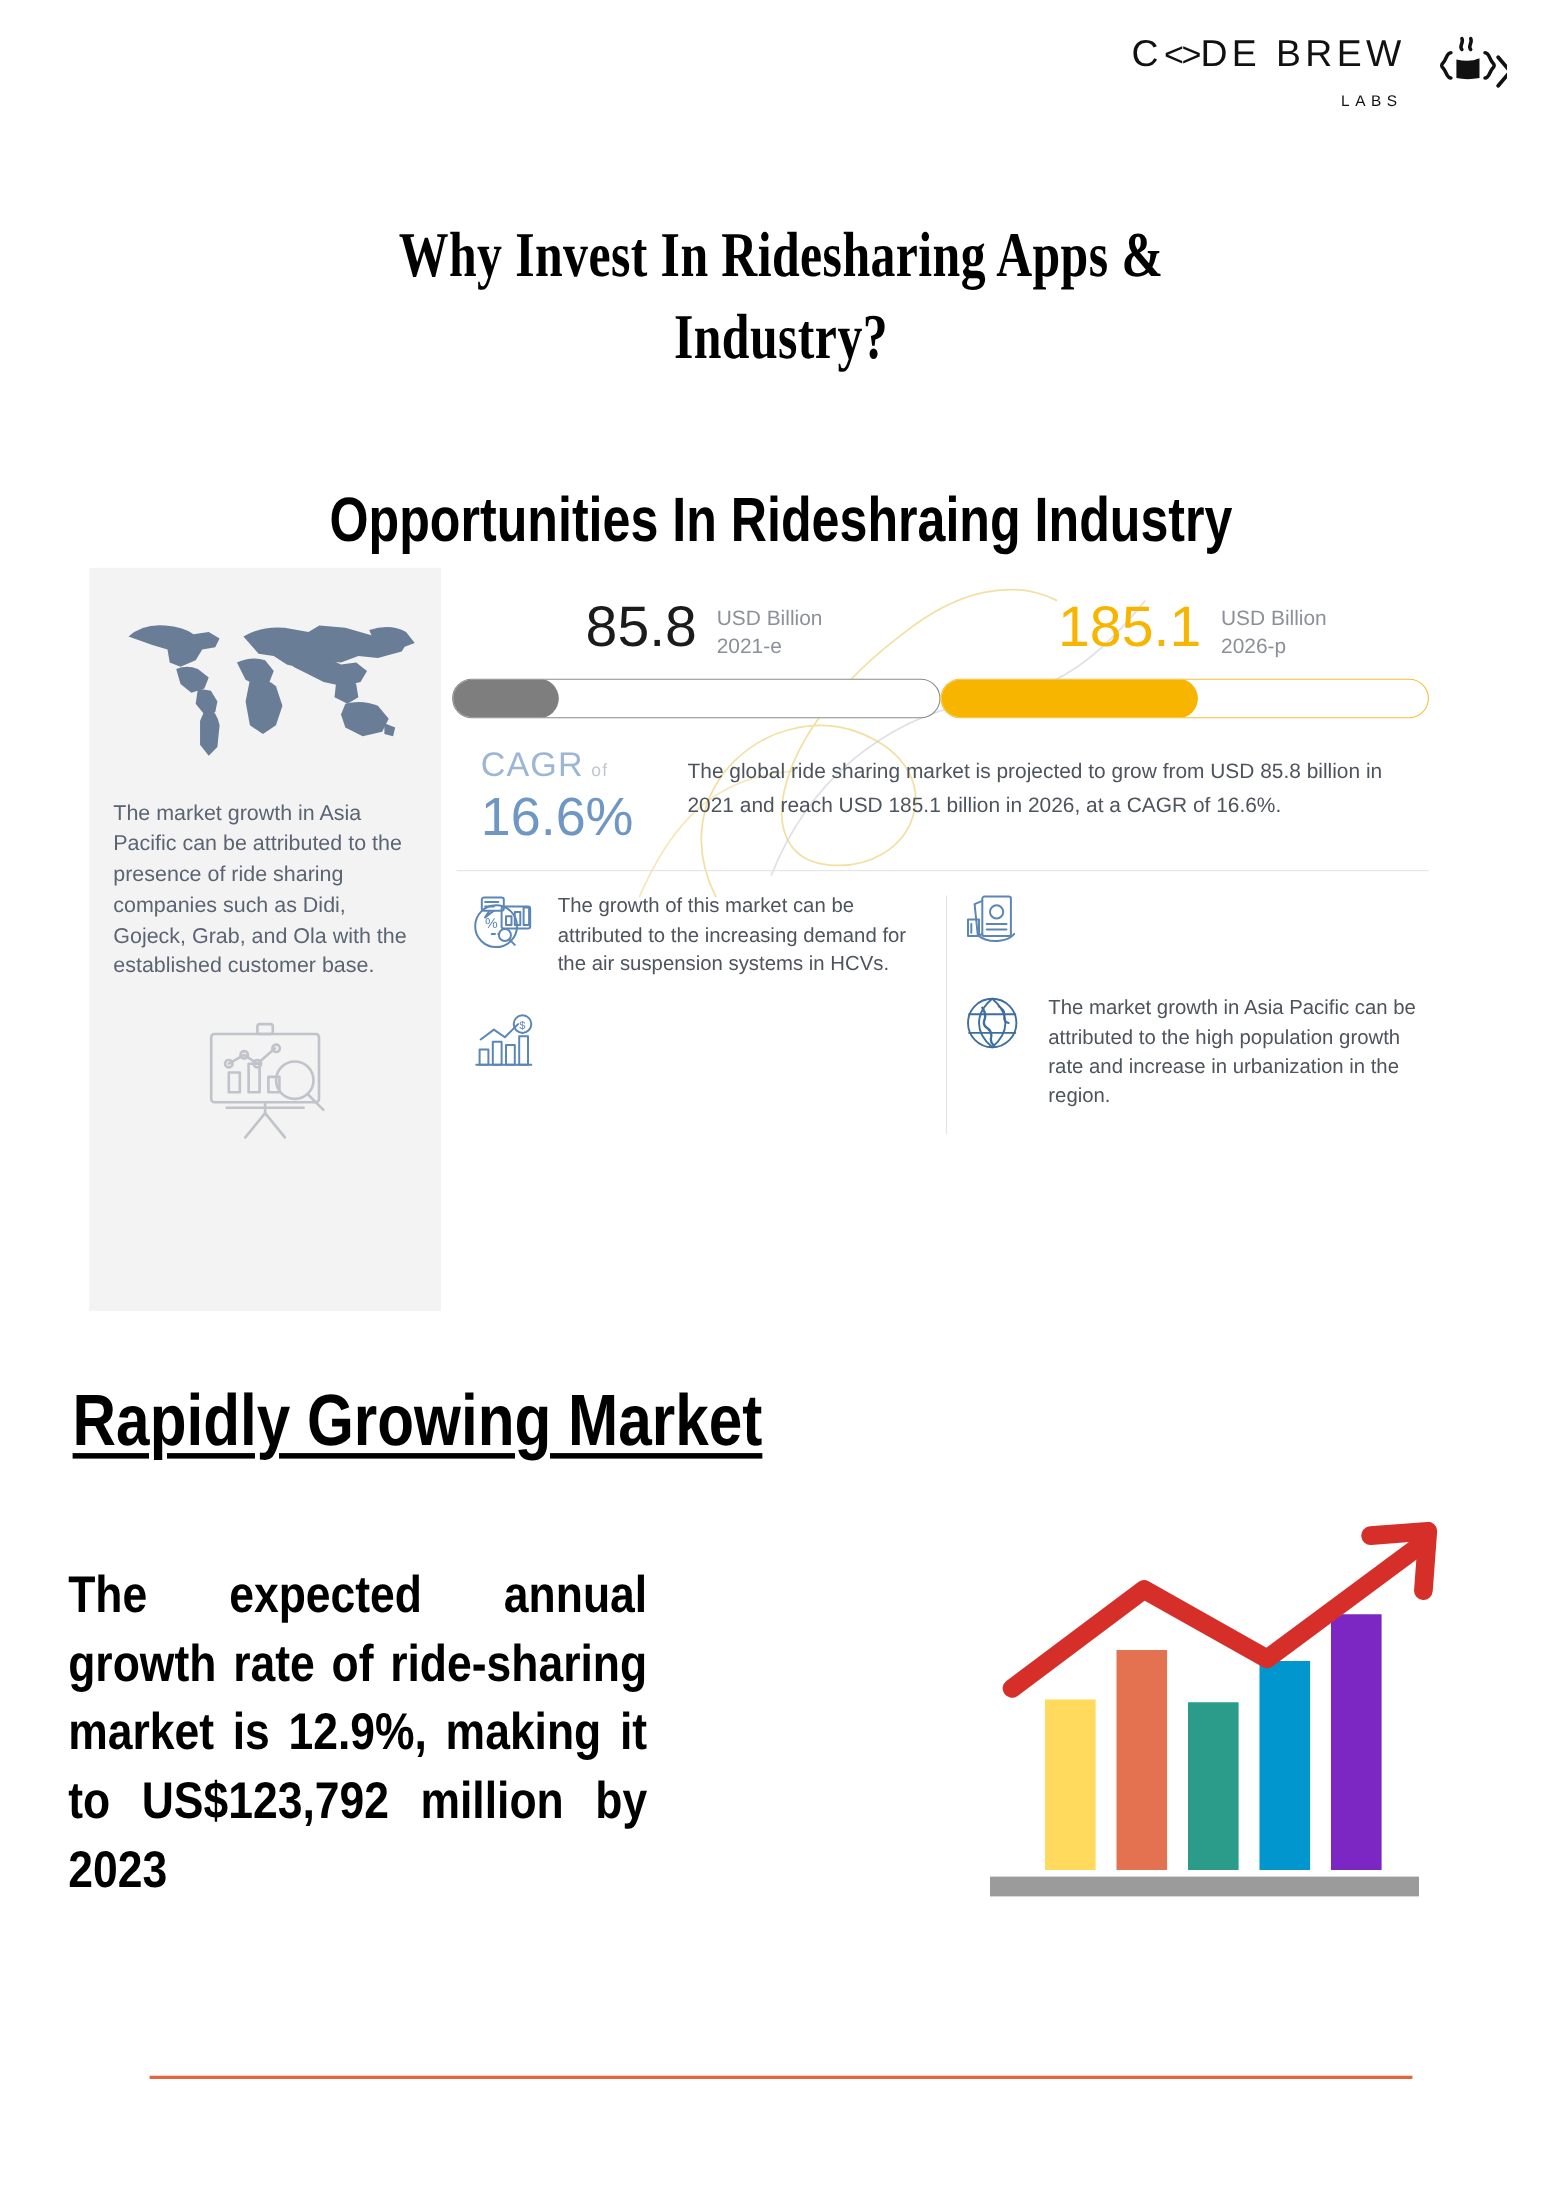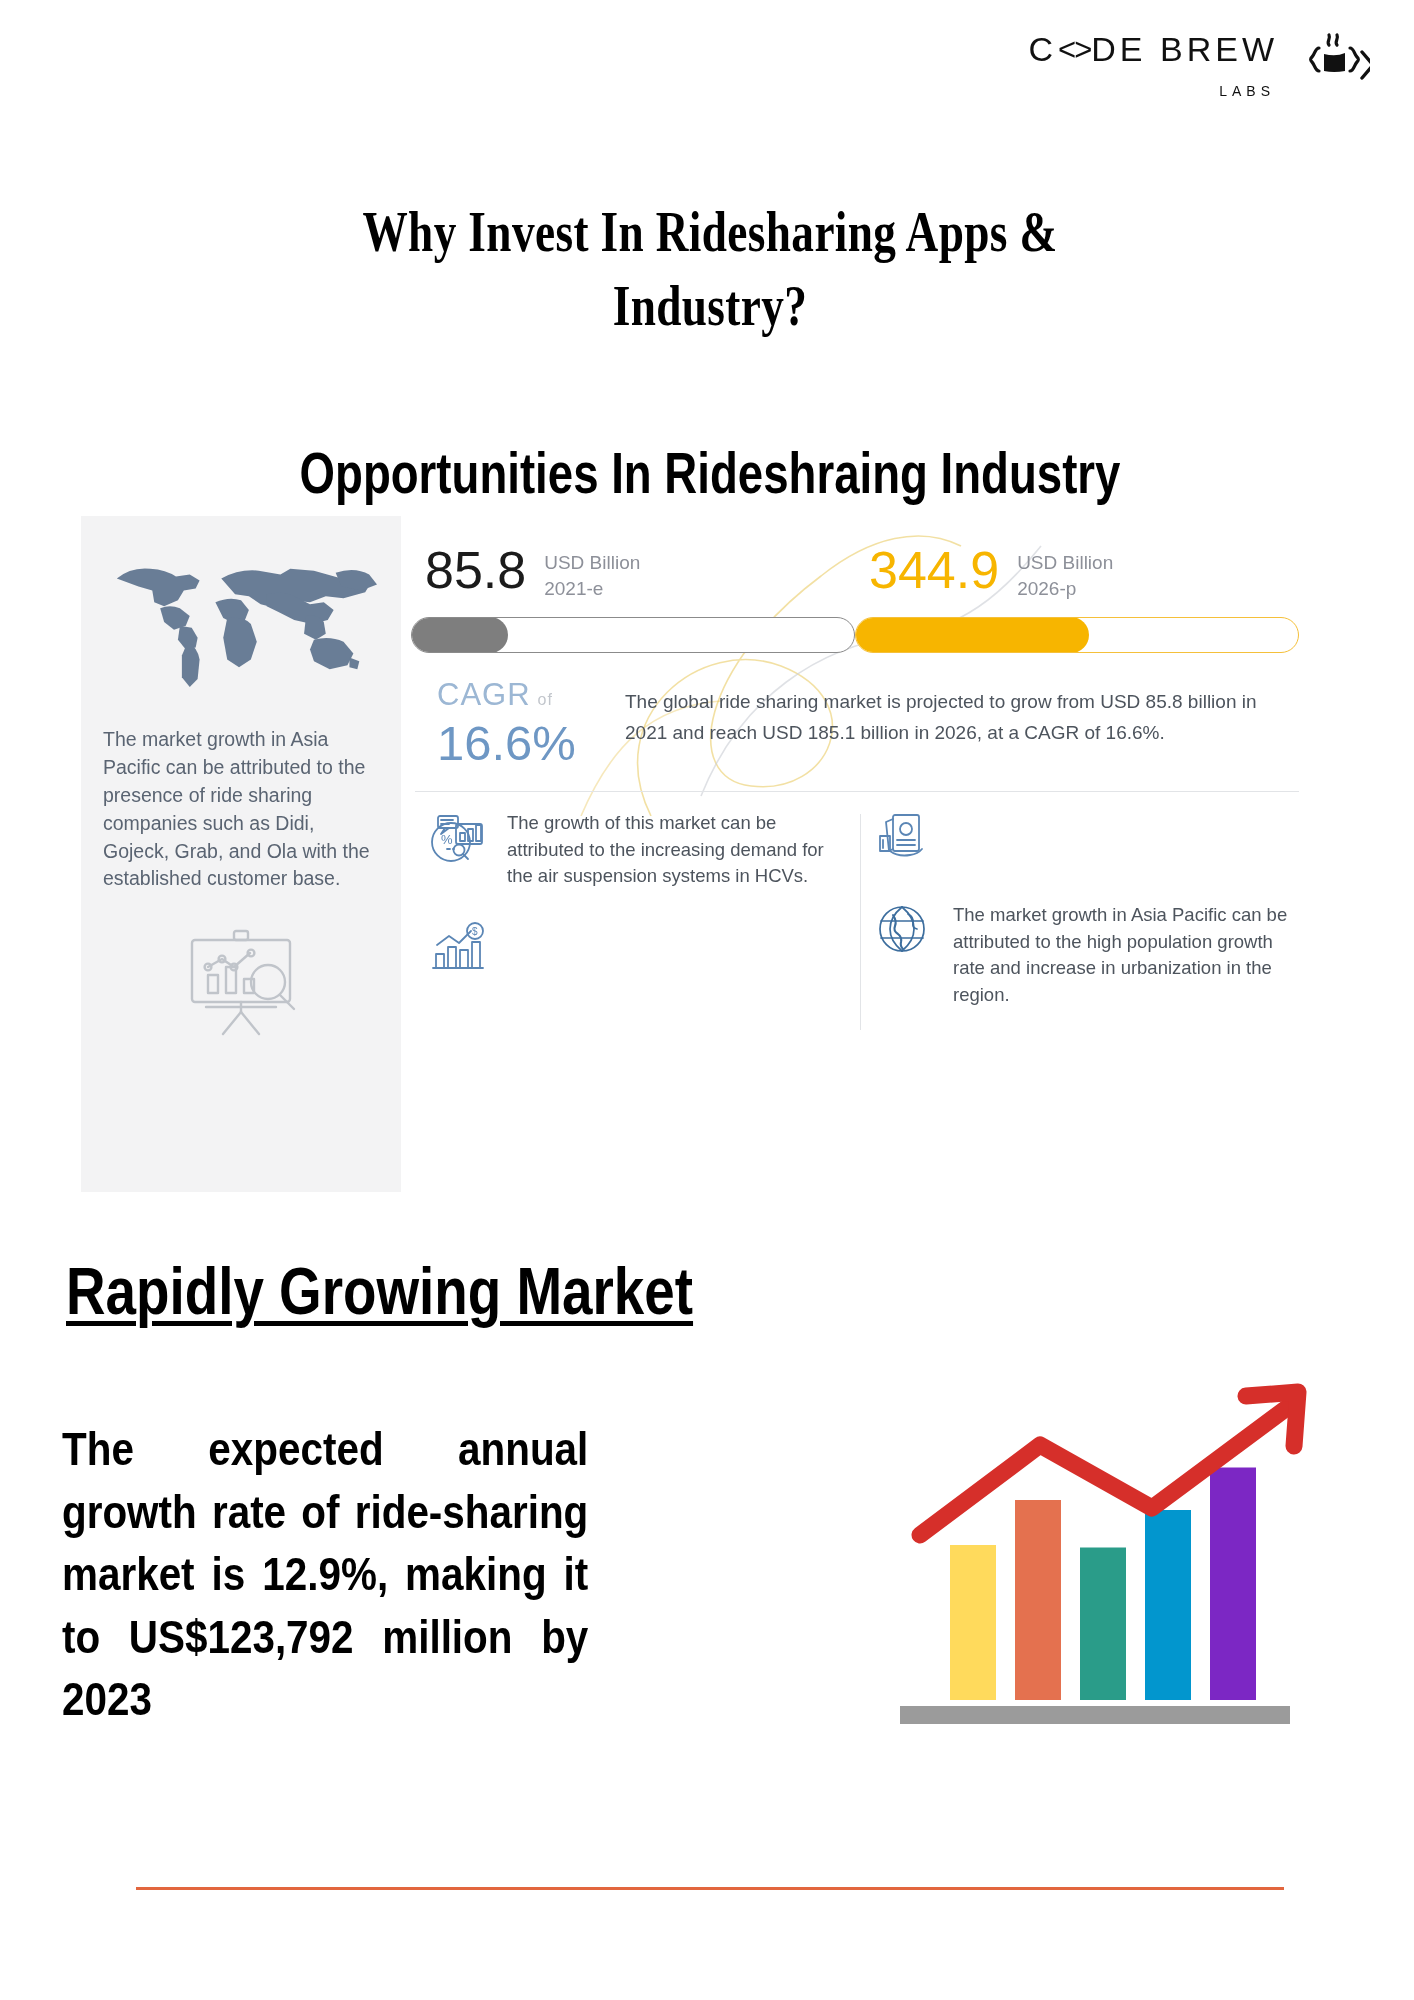--- a/index.html
+++ b/index.html
@@ -71,21 +71,21 @@
     font-size:19.5px;line-height:1.43;color:#5a6472;
     font-family:"Liberation Sans",sans-serif;
   }
   .ig-left-icon{margin-top:34px;display:flex;justify-content:center;}
 
   .ig-right{flex:1;position:relative;padding:0 0 0 0;box-sizing:border-box;background:#fff;}
   .ig-swirl{position:absolute;left:0;top:0;width:100%;height:300px;pointer-events:none;}
 
   .ig-kpis{display:flex;position:relative;z-index:2;padding:28px 26px 0 10px;}
   .kpi{flex:1;}
-  .kpi-head{display:flex;align-items:flex-start;gap:18px;padding-left:14px;}
+  .kpi-head{display:flex;align-items:flex-start;gap:18px;padding-left:14px;justify-content:center;}
   .kpi-num{font-size:52px;line-height:1;font-weight:400;font-family:"Liberation Sans",sans-serif;}
   .kpi-num.grey{color:#1b1b1b;}
   .kpi-num.gold{color:#f7b500;}
   .kpi-unit{font-size:19px;line-height:1.35;color:#8d9099;padding-top:6px;font-family:"Liberation Sans",sans-serif;}
   .kpi-bar{
     margin-top:16px;height:34px;border-radius:18px;background:#fff;
     position:relative;overflow:hidden;
   }
   .kpi-bar.grey{border:1.5px solid #8b8b8b;}
   .kpi-bar.gold{border:1.5px solid #f5c03a;}
@@ -236,21 +236,21 @@
             <div>USD Billion</div>
             <div>2021-e</div>
           </div>
         </div>
         <div class="kpi-bar grey">
           <div class="kpi-fill grey" style="width: 22%; background: rgb(126, 126, 126);"></div>
         </div>
       </div>
       <div class="kpi">
         <div class="kpi-head">
-          <div class="kpi-num gold" style="color: rgb(247, 181, 0);">344.9</div>
+          <div class="kpi-num gold" style="color: rgb(247, 181, 0);">185.1</div>
           <div class="kpi-unit">
             <div>USD Billion</div>
             <div>2026-p</div>
           </div>
         </div>
         <div class="kpi-bar gold">
           <div class="kpi-fill gold" style="width: 53%; background: rgb(247, 181, 0);"></div>
         </div>
       </div>
     </div>

